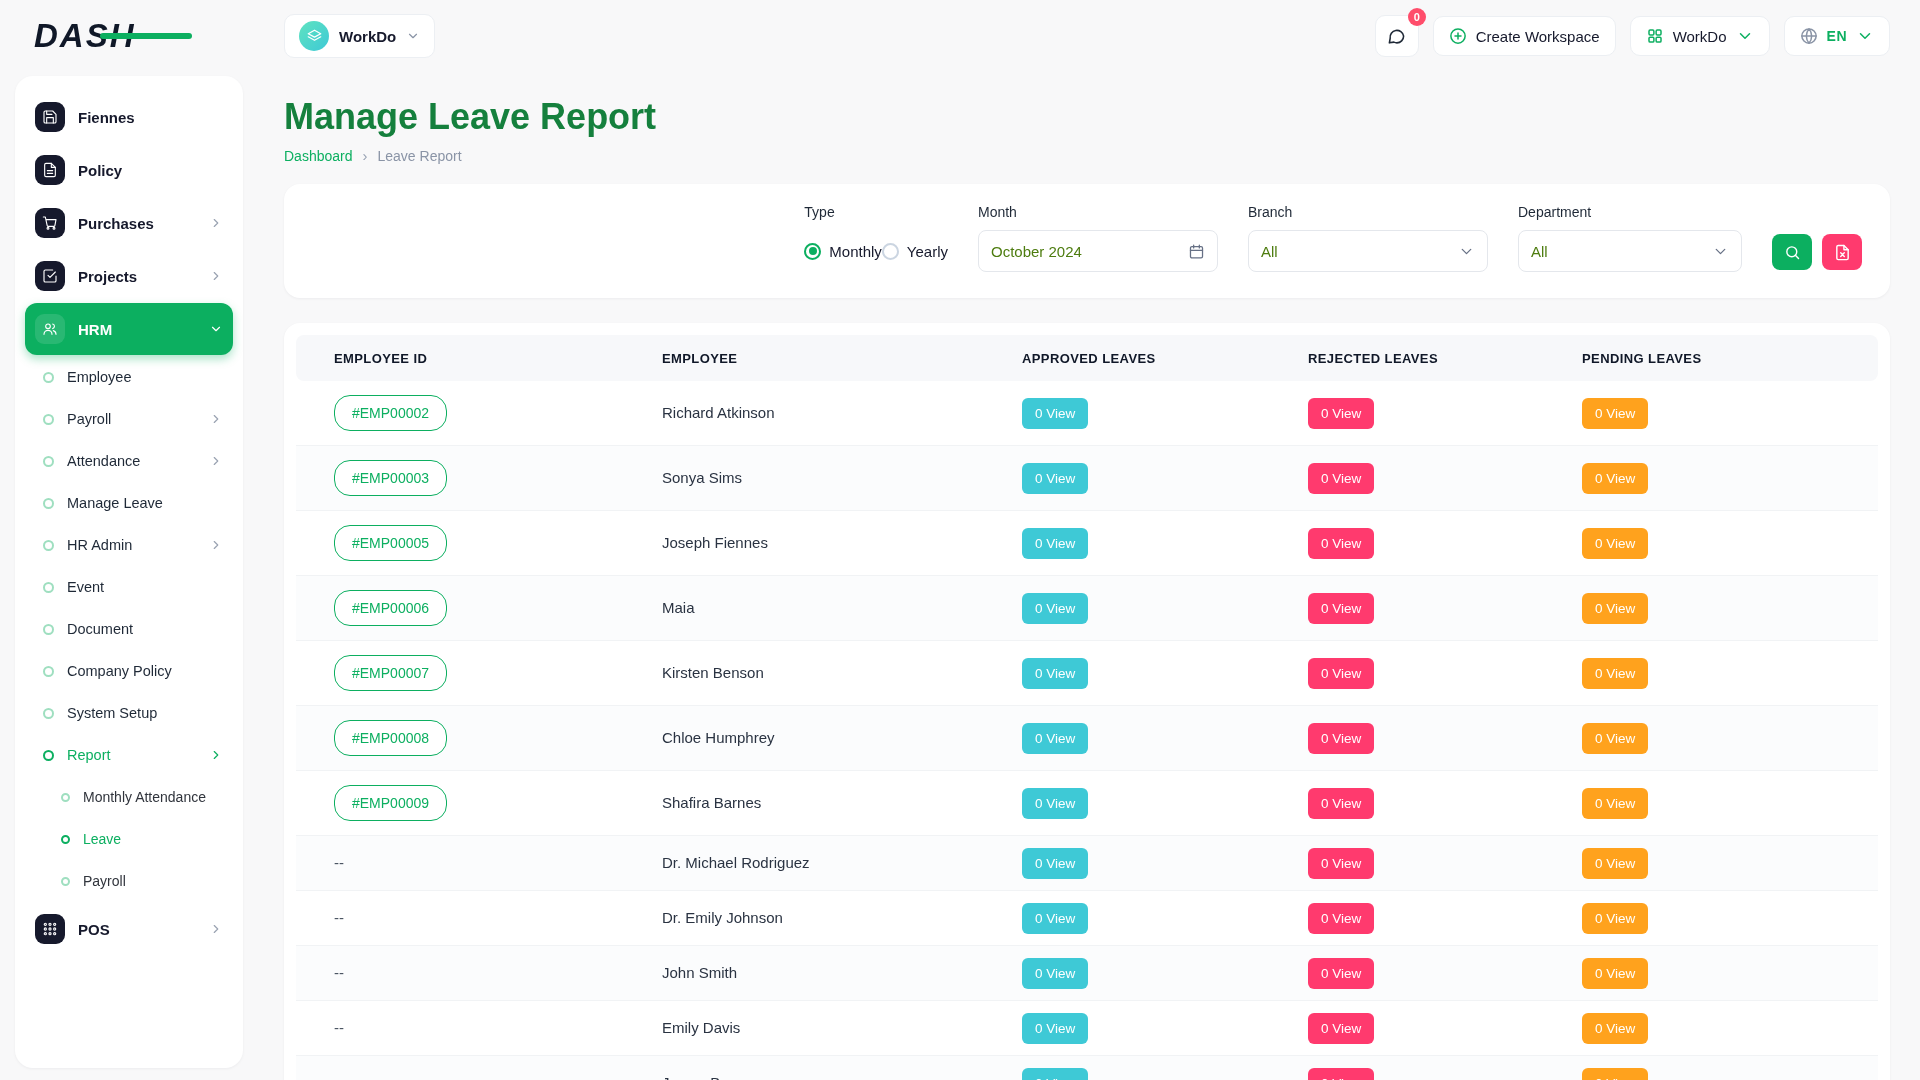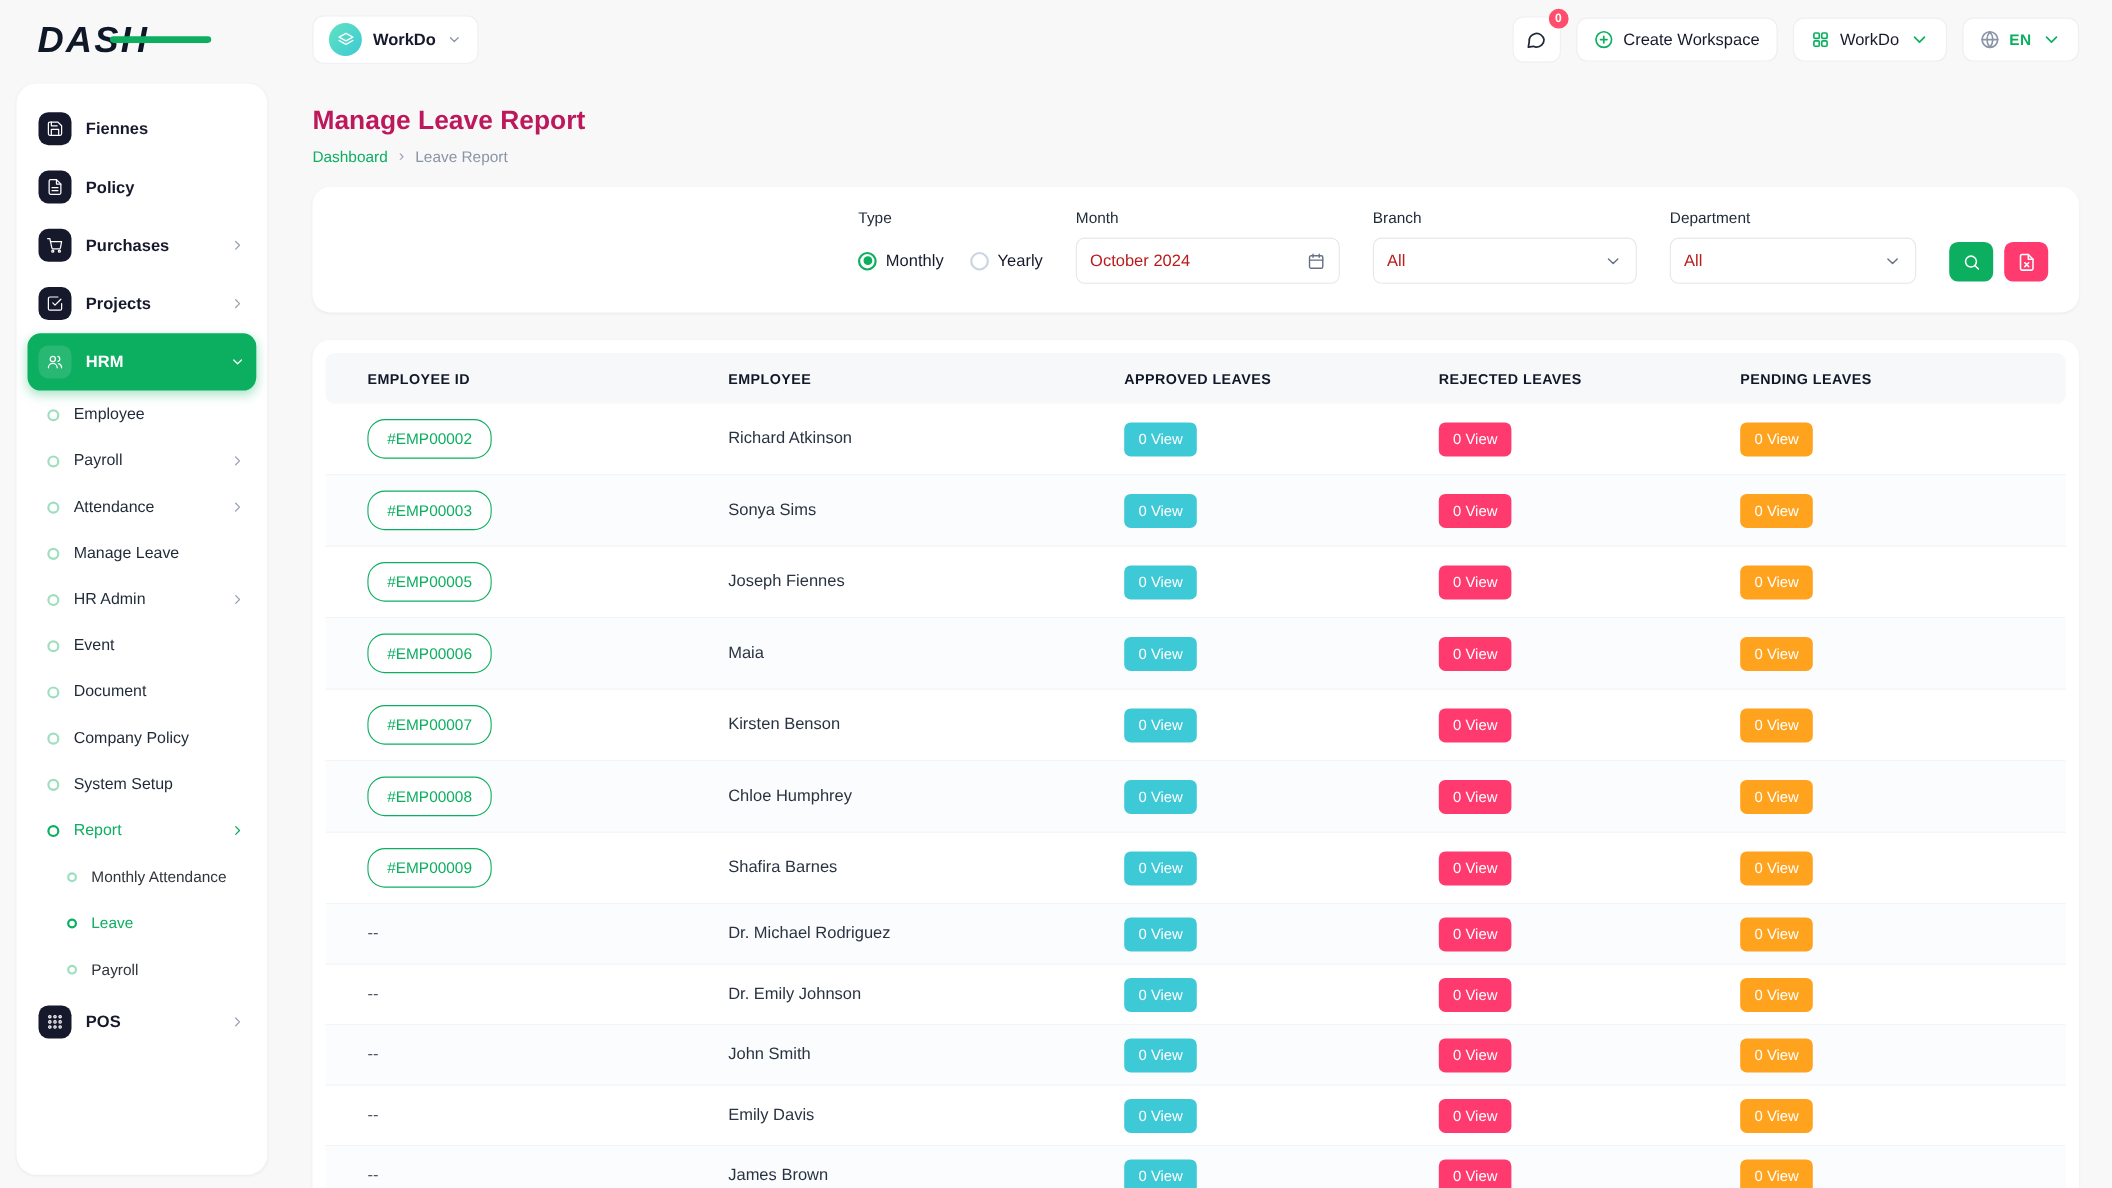--- a/index.html
+++ b/index.html
@@ -45,37 +45,37 @@
   .side-item.lvl2 { margin-left:8px; padding:13px 10px; font-weight:500; font-size:14.5px; color:#1f2937; }
   .side-item.lvl3 { margin-left:26px; padding:13px 10px; font-size:14px; color:#30343c; }
   .bullet { width:11px; height:11px; border:2px solid #9fdfc0; border-radius:50%; flex:none; }
   .lvl3 .bullet { width:9px; height:9px; border-width:2px; }
   .side-item.hl { color:#0CAF60; }
   .side-item.hl .bullet { border-color:#0CAF60; }
   .side-item.hl .chev { color:#0CAF60; }
 
   
   .main { flex:1; padding:12px 30px 0 41px; min-width:0; }
-  .page-title { font-size:24px; font-weight:700; color:#be185d; margin-top:12px; }
+  .page-title { font-size:36px; font-weight:700; color:#15803d; margin-top:12px; }
   .breadcrumb { display:flex; align-items:center; gap:10px; font-size:14px; margin-top:9px; }
   .crumb-link { color:#0CAF60; cursor:pointer; }
   .crumb-sep { color:#98a2b3; font-size:15px; }
   .crumb-current { color:#8a94a6; }
 
   .card { background:#fff; border-radius:16px; box-shadow:0 1px 3px rgba(16,24,40,.05); }
 
   
   .filter-card { margin-top:20px; padding:20px 28px 26px; display:flex; justify-content:flex-end; align-items:flex-start; gap:30px; }
   .flabel { display:block; font-size:14px; font-weight:500; color:#1f2937; margin-bottom:10px; }
-  .radio-row { display:flex; align-items:center; gap:24px; height:42px; }
+  .radio-row { display:flex; align-items:center; height:42px; }
   .radio-opt { display:flex; align-items:center; gap:8px; font-size:15px; cursor:pointer; }
   .radio { width:17px; height:17px; border-radius:50%; border:2px solid #cbd5e1; position:relative; flex:none; background:#fff; }
   .radio.checked { border-color:#0CAF60; }
   .radio.checked::after { content:''; position:absolute; inset:2.5px; background:#0CAF60; border-radius:50%; }
-  .ctrl { width:240px; height:42px; border:1px solid #e4e7ec; border-radius:8px; background:#fff; display:flex; align-items:center; justify-content:space-between; padding:0 12px; font-size:15px; color:#b91c1c; cursor:pointer; }
+  .ctrl { width:240px; height:42px; border:1px solid #e4e7ec; border-radius:8px; background:#fff; display:flex; align-items:center; justify-content:space-between; padding:0 12px; font-size:15px; color:#4d7c0f; cursor:pointer; }
   .ctrl.dept { width:224px; }
   .ctrl .ctrl-icon { color:#667085; display:flex; }
   .ctrl .ctrl-icon svg { width:17px; height:17px; stroke-width:1.8; }
   .filter-actions { display:flex; gap:10px; padding-top:30px; }
   .sq-btn { width:40px; height:36px; border:none; border-radius:8px; display:flex; align-items:center; justify-content:center; color:#fff; cursor:pointer; }
   .sq-btn svg { width:17px; height:17px; }
   .sq-btn.green { background:#0CAF60; }
   .sq-btn.pink { background:#FF3A6E; }
 
   

